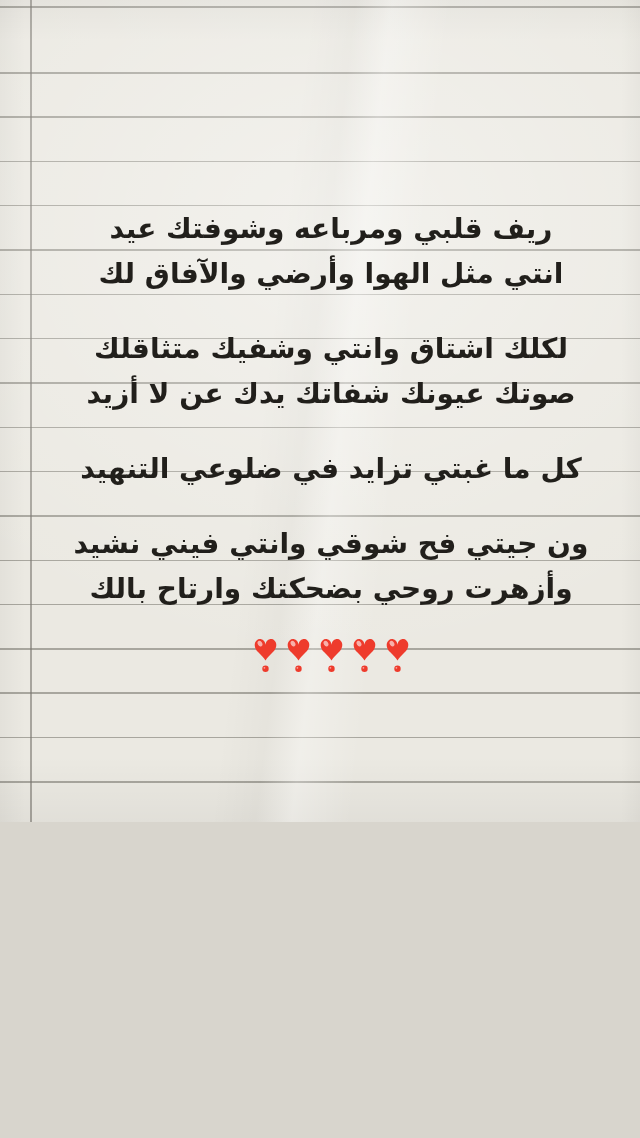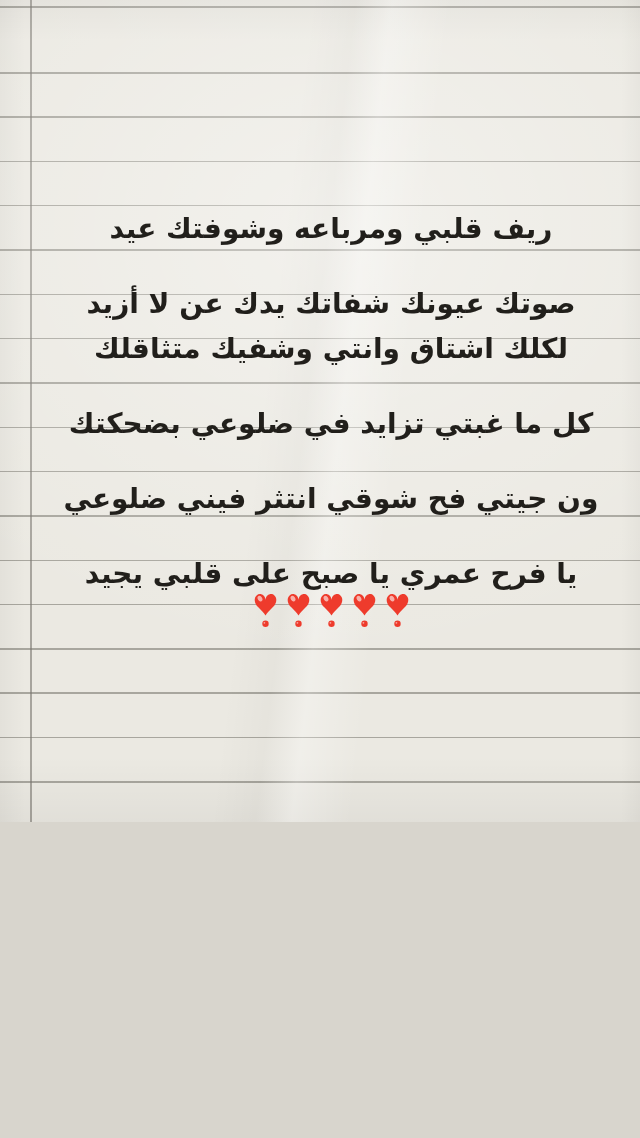--- a/index.html
+++ b/index.html
@@ -81,33 +81,34 @@
       <div class="rline" style="top: 958.4px;"></div>
       <div class="rline" style="top: 1002.72px;"></div>
       <div class="rline" style="top: 1047.04px;"></div>
     </div>
   <div class="margin-line"></div>
   <div class="paper-shading"></div>
 
   <div class="poem" dir="rtl">
       <div class="stanza">
         <div class="poem-line">ريف قلبي ومرباعه وشوفتك عيد</div>
+        <div class="poem-line">انتي مثل الهوا وأرضي والآفاق لك</div>
       </div>
       <div class="stanza">
+        <div class="poem-line">لكلك اشتاق وانتي وشفيك متثاقلك</div>
         <div class="poem-line">صوتك عيونك شفاتك يدك عن لا أزيد</div>
-        <div class="poem-line">لكلك اشتاق وانتي وشفيك متثاقلك</div>
       </div>
       <div class="stanza">
-        <div class="poem-line">كل ما غبتي تزايد في ضلوعي بضحكتك</div>
+        <div class="poem-line">كل ما غبتي تزايد في ضلوعي التنهيد</div>
       </div>
       <div class="stanza">
-        <div class="poem-line">ون جيتي فح شوقي انتثر فيني ضلوعي</div>
+        <div class="poem-line">ون جيتي فح شوقي وانتي فيني نشيد</div>
+        <div class="poem-line">وأزهرت روحي بضحكتك وارتاح بالك</div>
       </div>
       <div class="stanza">
-        <div class="poem-line">يا فرح عمري يا صبح على قلبي يجيد</div>
       </div>
       <div class="hearts-row">
         <svg class="heart-icon" width="29" height="38" viewBox="0 0 29 38" aria-hidden="true">
           <path d="M14.5 9.8 C14 4.6 8.7 2.5 5.6 5.4 C2.4 8.4 3.4 13.6 7.3 17.3 C9.8 19.8 12.7 22.5 14.5 25.6 C16.3 22.5 19.2 19.8 21.7 17.3 C25.6 13.6 26.6 8.4 23.4 5.4 C20.3 2.5 15 4.6 14.5 9.8 Z" fill="#ee3b2c"></path>
           <ellipse cx="9" cy="8.6" rx="2.2" ry="3" transform="rotate(-30 9 8.6)" fill="#ffffff" opacity="0.6"></ellipse>
           <circle cx="14.5" cy="33.8" r="3.2" fill="#ee3b2c"></circle>
           <circle cx="13.4" cy="32.8" r="0.9" fill="#ffffff" opacity="0.55"></circle>
         </svg>
         <svg class="heart-icon" width="29" height="38" viewBox="0 0 29 38" aria-hidden="true">
           <path d="M14.5 9.8 C14 4.6 8.7 2.5 5.6 5.4 C2.4 8.4 3.4 13.6 7.3 17.3 C9.8 19.8 12.7 22.5 14.5 25.6 C16.3 22.5 19.2 19.8 21.7 17.3 C25.6 13.6 26.6 8.4 23.4 5.4 C20.3 2.5 15 4.6 14.5 9.8 Z" fill="#ee3b2c"></path>

